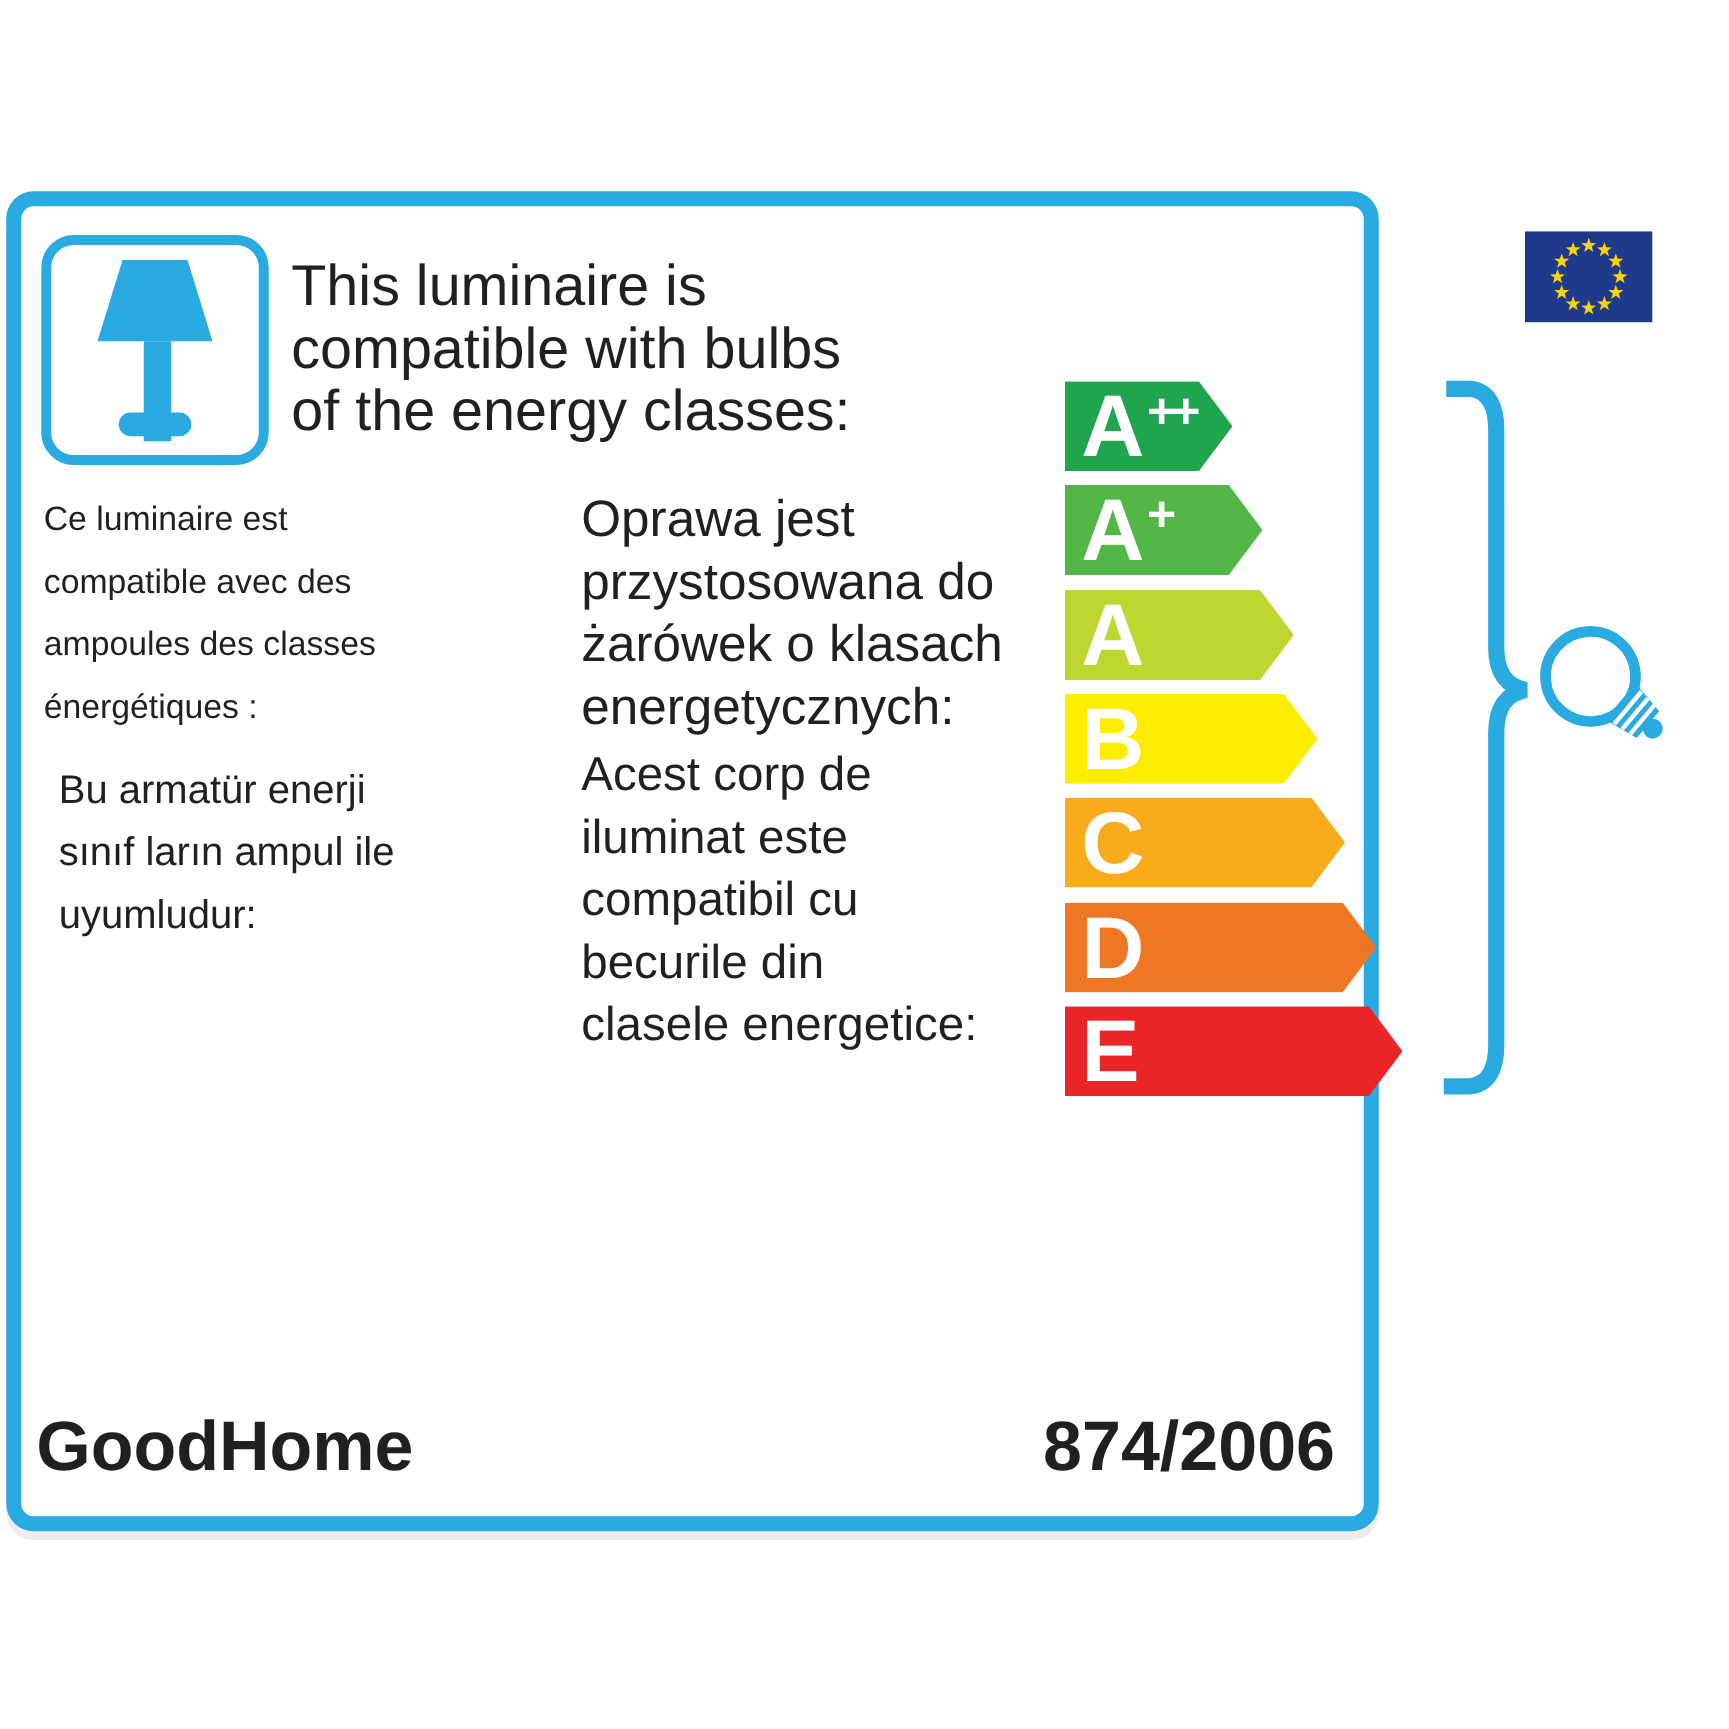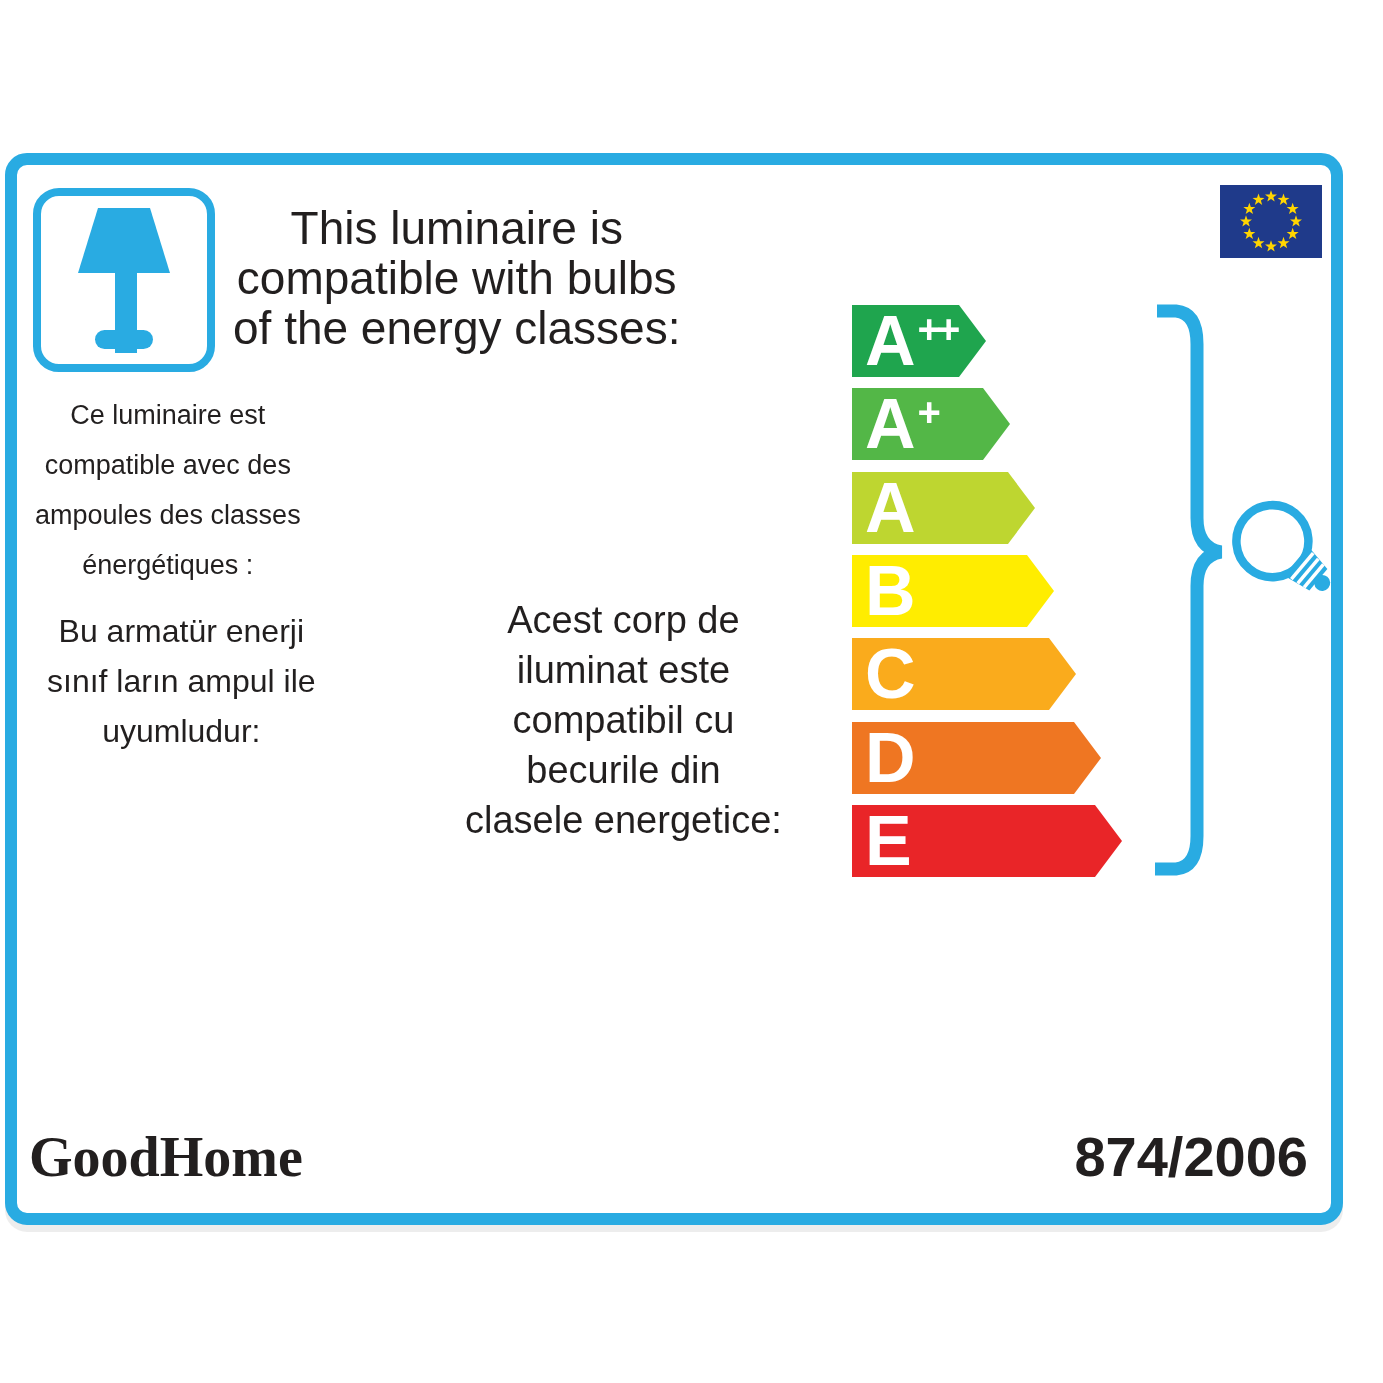--- a/index.html
+++ b/index.html
@@ -6,26 +6,25 @@
     --accent:#29ABE2;
     --ink:#221f1f;
   }
   html,body{margin:0;padding:0;}
   body{
     width:1383px;height:1383px;background:#ffffff;
     font-family:"Liberation Sans", sans-serif;
     position:relative;overflow:hidden;
   }
   .label{
-    position:absolute;left:5px;top:153px;width:1338px;height:1072px;
+    position:absolute;left:5px;top:153px;width:1098px;height:1072px;
     box-sizing:border-box;background:#ffffff;
     border:12px solid var(--accent);
     border-radius:22px;
     box-shadow:0 7px 0 rgba(0,0,0,0.07);
-    text-align:center;
   }
   .lamp-box{
     position:absolute;left:16px;top:23px;width:182px;height:184px;
     box-sizing:border-box;border:8px solid var(--accent);border-radius:26px;
     display:flex;align-items:center;justify-content:center;background:#fff;
   }
   .stmt{
     position:absolute;color:var(--ink);white-space:pre-line;
   }
   .stmt-en{left:216px;top:38px;font-size:46px;line-height:50px;}
@@ -44,21 +43,21 @@
   .arrow .letter{font-weight:bold;font-size:70px;line-height:72px;}
   .arrow .sup{
     font-weight:bold;font-size:40px;line-height:40px;
     align-self:flex-start;margin-top:4px;margin-left:2px;letter-spacing:-4px;
   }
   .brace-svg{position:absolute;left:1111px;top:125px;}
   .footer-text{
     position:absolute;top:963px;font-size:56px;font-weight:bold;color:var(--ink);
     line-height:58px;white-space:nowrap;
   }
-  .brand{left:12px;font-family:Liberation Serif, serif;}
+  .brand{left:12px;}
   .model{left:216px;}
   .regulation{right:23px;}
 </style>
 </head>
 <body>
 
 <div class="label">
 
   <div class="lamp-box">
     <svg width="166" height="168" viewBox="0 0 166 168">
@@ -70,20 +69,24 @@
     </svg>
   </div>
 
   <div class="stmt stmt-en">This luminaire is
 compatible with bulbs
 of the energy classes:</div>
   <div class="stmt stmt-fr">Ce luminaire est
 compatible avec des
 ampoules des classes
 énergétiques :</div>
+  <div class="stmt stmt-pl">Oprawa jest
+przystosowana do
+żarówek o klasach
+energetycznych:</div>
   <div class="stmt stmt-tr">Bu armatür enerji
 sınıf ların ampul ile
 uyumludur:</div>
   <div class="stmt stmt-ro">Acest corp de
 iluminat este
 compatibil cu
 becurile din
 clasele energetice:</div>
 
   <svg class="eu-flag" width="102" height="73" viewBox="0 0 102 73">

